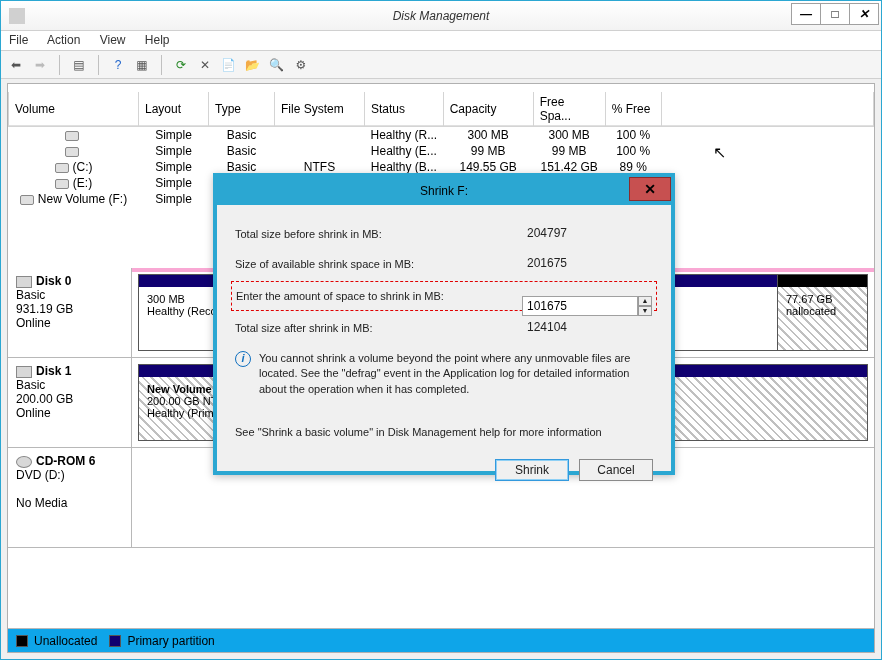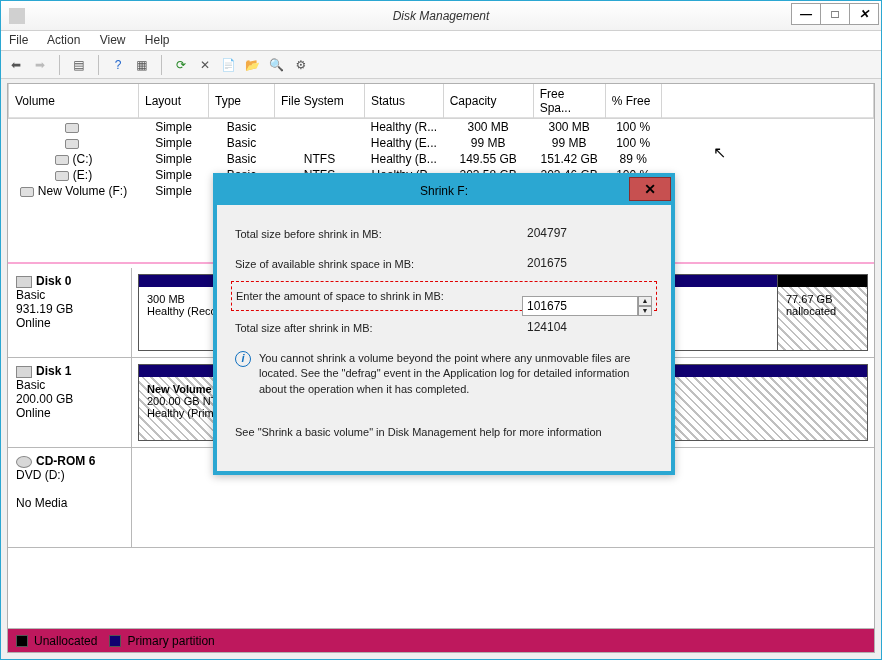--- a/index.html
+++ b/index.html
@@ -11,21 +11,21 @@
   .win-buttons { position:absolute; right:2px; top:2px; display:flex; }
   .win-btn { width:30px; height:22px; border:1px solid #a0a0a0; background:#fff; margin-left:-1px; display:flex; align-items:center; justify-content:center; font-size:12px; font-weight:bold; cursor:default;}
   .menubar { height:20px; background:#fff; padding:2px 8px; font-size:12px; color:#333; border-bottom:1px solid #d0d0d0;}
   .menubar span { margin-right:16px; }
   .toolbar { height:28px; background:#f5f5f5; border-bottom:1px solid #d0d0d0; display:flex; align-items:center; padding:0 6px; gap:6px;}
   .tb-btn { width:18px; height:18px; display:inline-flex; align-items:center; justify-content:center; font-size:12px; color:#555; }
   .tb-sep { width:1px; height:20px; background:#c0c0c0; margin:0 4px;}
   .content { position:absolute; top:82px; left:6px; right:6px; bottom:6px; background:#fff; border:1px solid #b0b0b0; }
 
   
-  .table-wrap { border-bottom:2px solid #f9a8d4; height:180px; overflow:hidden; }
+  .table-wrap { border-bottom:4px solid #f9a8d4; height:180px; overflow:hidden;margin-top:8px; }
   table.vols { width:100%; border-collapse:collapse; font-size:12px; }
   table.vols th { text-align:left; font-weight:normal; background:#fff; border:1px solid #d4d4d4; border-top:none; padding:3px 6px; height:20px; box-shadow:inset 0 -1px 0 #e0e0e0;}
   table.vols td { padding:1px 6px; height:16px; white-space:nowrap;text-align:center; }
   .vol-icon { display:inline-block; width:14px; height:10px; background:#e0e0e0; border:1px solid #888; border-radius:2px; margin-right:4px; vertical-align:middle;}
 
   
   .disk-area { position:absolute; top:184px; left:0; right:0; bottom:26px; overflow:auto; }
   .disk-row { display:flex; border-bottom:1px solid #b8b8b8; min-height:90px; }
   .disk-label { width:124px; padding:6px 8px; border-right:1px solid #b8b8b8; background:#fff; }
   .disk-label .name { font-weight:bold; }
@@ -34,21 +34,21 @@
   .part { border:1px solid #555; padding:6px 8px; font-size:11px; position:relative; overflow:hidden;}
   .part .topbar { position:absolute; left:0; right:0; top:0; height:12px; }
   .part .inner { margin-top:12px; }
   .bar-navy { background:#100070; }
   .bar-black { background:#000; }
   .unalloc-hatch {
     background-image: repeating-linear-gradient(45deg,#fff,#fff 4px,#c0c0c0 4px,#c0c0c0 6px);
   }
 
   
-  .legend { position:absolute; left:0; right:0; bottom:0; height:24px; border-top:1px solid #b8b8b8; display:flex; align-items:center; padding:0 8px; gap:6px; font-size:12px; background:#be185d;}
+  .legend { position:absolute; left:0; right:0; bottom:0; height:24px; border-top:1px solid #b8b8b8; display:flex; align-items:center; padding:0 8px; gap:6px; font-size:12px; background:#0ea5e9;}
   .swatch { width:12px; height:12px; display:inline-block; border:1px solid #555;}
 
   
   .dialog { position:absolute; left:212px; top:172px; width:462px; height:302px; border:4px solid #2ba7d2; background:#f0f0f0; box-shadow:0 2px 8px rgba(0,0,0,0.25); z-index:10;}
   .dlg-title { height:28px; background:#2ba7d2; position:relative; color:#000; font-size:12px;}
   .dlg-title .t { position:absolute; left:0; right:0; text-align:center; line-height:28px;}
   .dlg-close { position:absolute; right:0; top:0; width:42px; height:24px; background:#c75050; color:#000; border:1px solid #8a2c2c; display:flex; align-items:center; justify-content:center; font-weight:bold; font-size:14px;}
   .dlg-body { padding:14px 18px 10px 18px; font-size:11px; color:#222; }
   .dlg-row { display:flex; align-items:center; height:30px; }
   .dlg-row .lbl { flex:1; }
@@ -279,18 +279,22 @@
       </div>
       <div class="dlg-row">
         <div class="lbl">Total size after shrink in MB:</div>
         <div class="dlg-field ro">124104</div>
       </div>
       <div class="dlg-note">
         <div class="info-icon">i</div>
         <div>You cannot shrink a volume beyond the point where any unmovable files are located. See the "defrag" event in the Application log for detailed information about the operation when it has completed.</div>
       </div>
       <div class="dlg-note2">See "Shrink a basic volume" in Disk Management help for more information</div>
+      <div class="dlg-buttons">
+        <div class="dlg-btn primary">Shrink</div>
+        <div class="dlg-btn">Cancel</div>
+      </div>
     </div>
   </div>
 
   <div class="cursor">↖</div>
 
 </div>
 
 </body></html>

